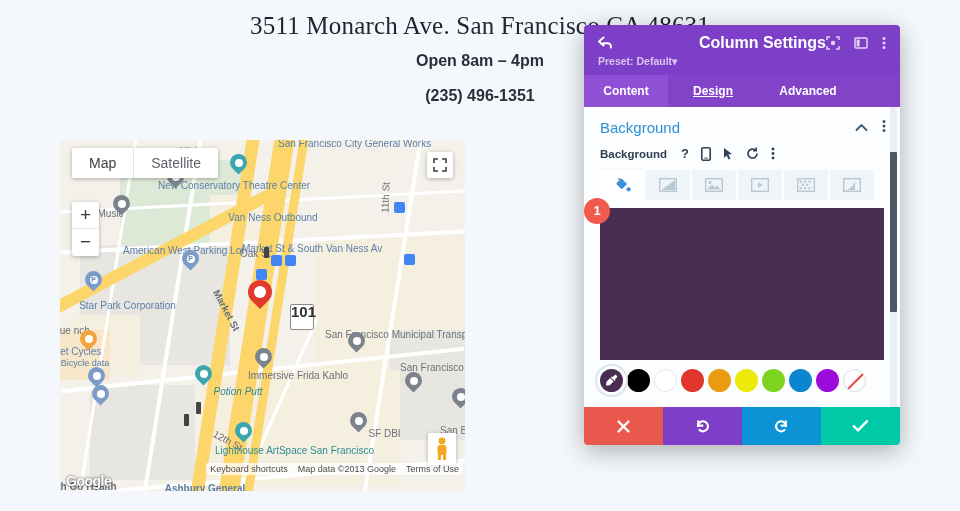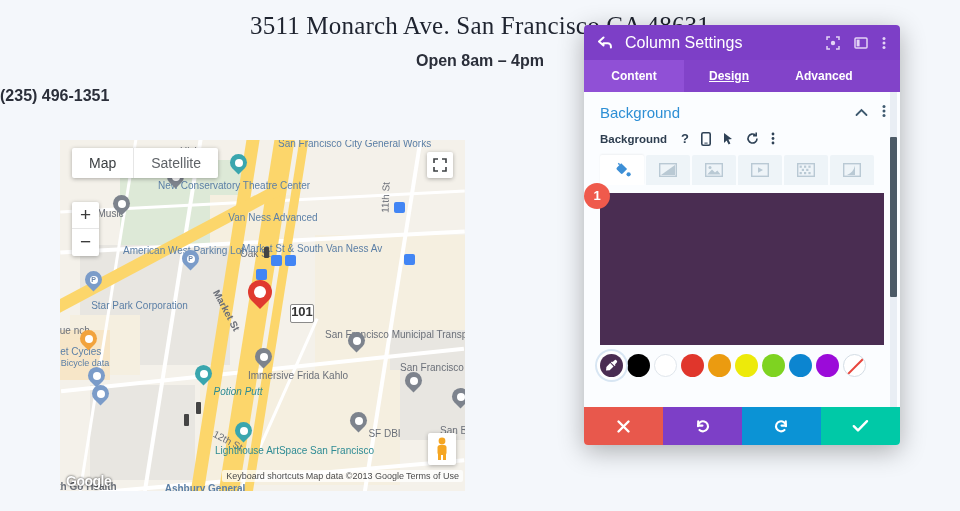--- a/index.html
+++ b/index.html
@@ -19,21 +19,21 @@
     font-family:"Liberation Serif", serif;
     font-size:25px; color:#1f2430; letter-spacing:.2px;
     white-space:nowrap;
   }
   .addr-sub1 {
     position:absolute; top:52px; left:0; width:960px;
     text-align:center; font-size:16px; font-weight:bold; color:#2b2f3a;
   }
   .addr-sub2 {
     position:absolute; top:87px; left:0; width:960px;
-    font-size:16px; font-weight:bold; color:#2b2f3a;
+    text-align:center; font-size:16px; font-weight:bold; color:#2b2f3a;
   }
 
   
   .map {
     position:absolute; left:60px; top:140px; width:405px; height:351px;
     background:#f2efe9; overflow:hidden;
     font-family:"Liberation Sans", sans-serif;
   }
   .map-bg { position:absolute; inset:0; background:#f4f1ea; }
   .block { position:absolute; background:#ebe8e1; }
@@ -115,54 +115,54 @@
     display:flex; align-items:center; justify-content:center;
   }
 
   .gmap-logo {
     position:absolute; left:6px; bottom:2px;
     font-size:14px; font-weight:bold; color:#fff;
     text-shadow:0 0 2px rgba(0,0,0,.55), 0 0 3px rgba(0,0,0,.4);
     letter-spacing:-.5px;
   }
   .attrib {
-    position:absolute; right:2px; bottom:9px;
-    font-size:9px; color:#4b4b4b; display:flex; gap:2px;
+    position:absolute; right:2px; bottom:16px;
+    font-size:9px; color:#4b4b4b; display:flex; gap:10px;
     background:rgba(255,255,255,.75); padding:1px 4px; border-radius:2px;
   }
   .attrib span { white-space:nowrap; }
 
   
   .panel {
     position:absolute; left:584px; top:25px; width:316px; height:420px;
     border-radius:4px; overflow:hidden;
     box-shadow:0 6px 26px rgba(0,0,0,.30);
     background:#fbfdff;
     display:flex; flex-direction:column;
   }
   .panel-head {
     background:#7b3fc4; background:#7d3fc7;
     padding:9px 14px 8px 14px;
     position:relative; flex:0 0 auto;
   }
   .panel-head .row1 { display:flex; align-items:center; }
   .back-arrow { color:#fff; font-size:15px; margin-right:11px; line-height:1; }
-  .panel-title { color:#fff; font-size:16px; font-weight:normal; flex:1; }
+  .panel-title { color:#fff; font-size:16px; font-weight:bold; flex:1;text-align:right; }
   .head-icons { display:flex; align-items:center; gap:14px; }
   .head-icons > span { color:#e4d4f6; display:flex; align-items:center; }
   .preset { color:#d9c6f1; font-size:10.5px; margin-top:3px; font-weight:bold; }
 
   .tabs {
     display:flex; background:#8243c9; flex:0 0 auto;
   }
   .tabs div {
     padding:9px 0; font-size:12px; color:#ffffff; font-weight:bold;
     text-align:center; cursor:pointer;
   }
-  .tabs div.t0 { width:100px; background:#9050d6; }
+  .tabs div.t0 { width:84px; background:#9050d6; }
   .tabs div.t1 { width:90px;text-decoration:underline; }
   .tabs div.t2 { width:100px; }
 
   .panel-body {
     flex:1 1 auto; background:#fbfdff; position:relative; overflow:hidden;
   }
   .sec-head {
     display:flex; align-items:center; padding:12px 14px 6px 16px;
   }
   .sec-title { color:#2d8fd5; font-size:15px; flex:1; }
@@ -265,29 +265,29 @@
     <div class="road major" style="left:186px;top:-40px;width:20px;height:440px;transform:rotate(9deg);"></div>
     <div class="road major" style="left:158px;top:-40px;width:13px;height:440px;transform:rotate(9deg);"></div>
     <div class="road major" style="left:211px;top:-40px;width:9px;height:440px;transform:rotate(9deg);"></div>
     <div class="road major" style="left:-90px;top:120px;width:330px;height:12px;transform:rotate(-28deg);"></div>
 
     <div class="rd-label" style="left:120px;top:6px;font-size:10px;">Hickory</div>
     <div class="rd-label" style="left:180px;top:108px;font-size:10px;">Oak St</div>
     <div class="rd-label" style="left:310px;top:52px;font-size:10px;transform:rotate(-88deg);">11th St</div>
     <div class="rd-label" style="left:152px;top:295px;font-size:10px;transform:rotate(28deg);">12th St</div>
     <div class="rd-label" style="left:144px;top:165px;font-size:10px;transform:rotate(62deg);font-weight:bold;">Market St</div>
-    <div style="position:absolute;left:230px;top:164px;width:24px;height:19px;border:1px solid #8b8b8b;background:#fff;border-radius:2px;font-size:13px;text-align:center;line-height:13px;color:#333;font-weight:bold;">101</div>
+    <div style="position:absolute;left:230px;top:164px;width:24px;height:26px;border:1px solid #8b8b8b;background:#fff;border-radius:2px;font-size:15px;text-align:center;line-height:13px;color:#333;font-weight:bold;">101</div>
 
     <div class="poi-label" style="left:218px;top:-2px;width:100px;">San Francisco City General Works</div>
     <div class="poi-label" style="left:98px;top:40px;width:120px;">New Conservatory Theatre Center</div>
-    <div class="poi-label" style="left:158px;top:72px;width:110px;">Van Ness Advanced</div>
+    <div class="poi-label" style="left:158px;top:72px;width:110px;">Van Ness Outbound</div>
     <div class="poi-label grey" style="left:15px;top:68px;width:60px;">of Music</div>
     <div class="poi-label" style="left:63px;top:105px;width:105px;">American West Parking Lot</div>
     <div class="poi-label" style="left:182px;top:103px;width:100px;">Market St &amp; South Van Ness Av</div>
-    <div class="poi-label" style="left:12px;top:160px;width:135px;">Star Park Corporation</div>
+    <div class="poi-label" style="left:0px;top:160px;width:135px;">Star Park Corporation</div>
     <div class="poi-label grey" style="left:265px;top:189px;width:130px;">San Francisco Municipal Transportation Agency</div>
     <div class="poi-label grey" style="left:340px;top:222px;width:75px;">San Francisco Planning Dep</div>
     <div class="poi-label" style="left:-8px;top:185px;width:40px;color:#6b7079;">que nch</div>
     <div class="poi-label" style="left:-12px;top:206px;width:60px;">eet Cycles</div>
     <div class="poi-label" style="left:-6px;top:218px;width:62px;font-size:9px;">Bicycle data</div>
     <div class="poi-label grey" style="left:178px;top:230px;width:120px;">Immersive Frida Kahlo</div>
     <div class="poi-label teal" style="left:143px;top:246px;width:70px;font-style:italic;">Potion Putt</div>
     <div class="poi-label grey" style="left:302px;top:288px;width:45px;">SF DBI</div>
     <div class="poi-label teal" style="left:155px;top:305px;width:105px;">Lighthouse ArtSpace San Francisco</div>
     <div class="poi-label grey" style="left:380px;top:285px;width:40px;">San Build</div>
@@ -428,20 +428,23 @@
         </span>
         <span>
           <svg width="4" height="14" viewBox="0 0 4 14">
               <circle cx="2" cy="2.5" r="1.5" fill="#e4d4f6"></circle>
               <circle cx="2" cy="7" r="1.5" fill="#e4d4f6"></circle>
               <circle cx="2" cy="11.5" r="1.5" fill="#e4d4f6"></circle>
             </svg>
         </span>
       </span>
     </div>
+    <div class="preset">
+      <span>Preset: Default</span><span>▾</span>
+    </div>
   </div>
 
   <div class="tabs">
     <div class="t0">Content</div>
     <div class="t1">Design</div>
     <div class="t2">Advanced</div>
   </div>
 
   <div class="panel-body">
     <div class="scroll-track"></div>

